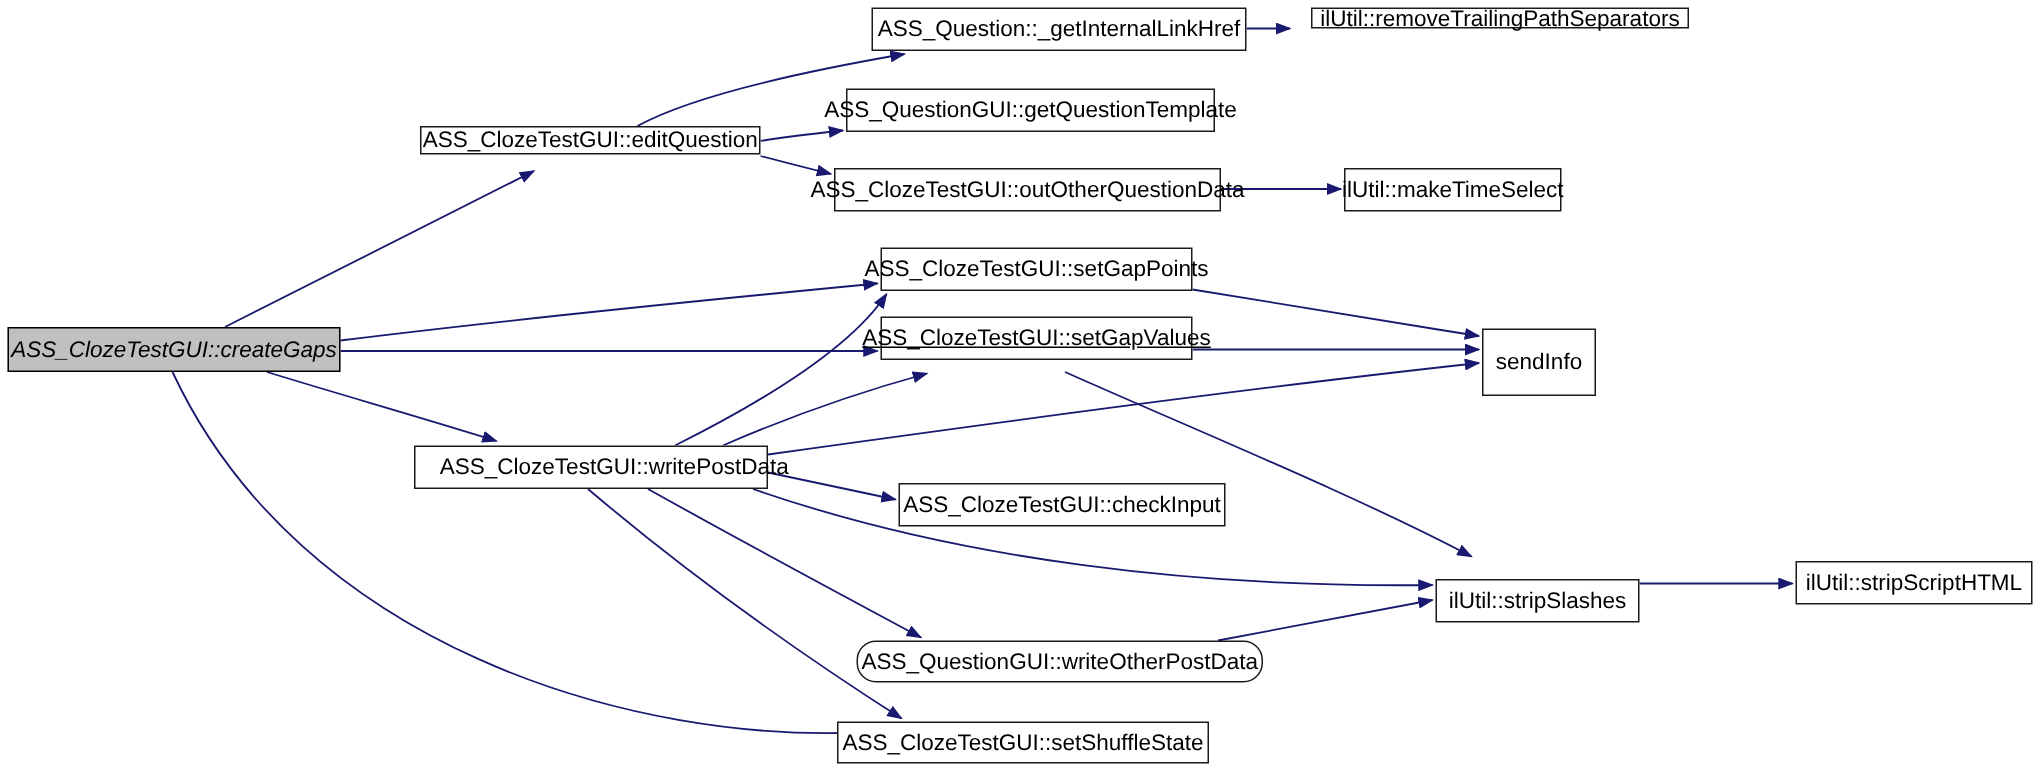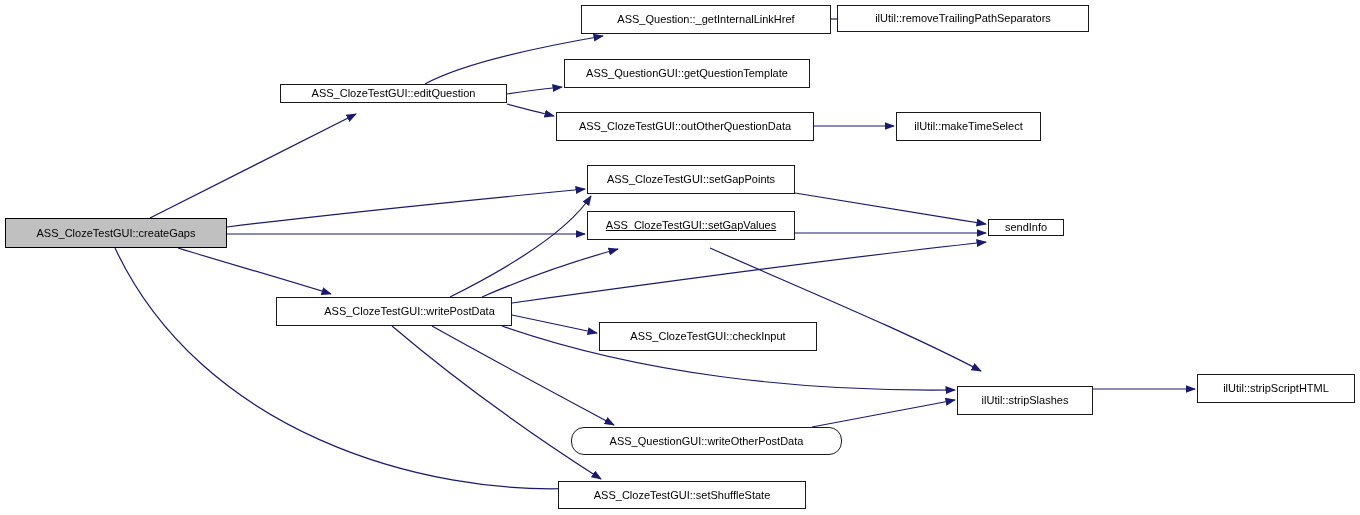--- a/index.html
+++ b/index.html
@@ -20,32 +20,33 @@
     left: 0;
     top: 0;
     pointer-events: none;
   }
   .node {
     position: absolute;
     box-sizing: border-box;
     background: #ffffff;
     border: 1px solid #1a1a1a;
     color: #000000;
-    font-size: 11px;
+    font-size: 15px;
     line-height: 1;
     display: flex;
     align-items: center;
     justify-content: center;
     white-space: nowrap;
     cursor: pointer;
   }
   .node--current {
     background: #c0c0c0;
     border: 1px solid #000000;
     cursor: default;
+    font-style: italic;
   }
 </style>
 </head>
 <body>
 
 <div id="canvas">
   <svg id="edges" width="1360" height="515" viewBox="0 0 1360 515" xmlns="http://www.w3.org/2000/svg">
     <defs>
       <marker id="arrow" markerUnits="userSpaceOnUse" markerWidth="11" markerHeight="8" refX="9.5" refY="4" orient="auto">
         <path d="M0,0 L10.5,4 L0,8 z" fill="#191970"></path>
@@ -73,27 +74,27 @@
         <path d="M392,326 C465,388 540,440 601,479" stroke="#191970" stroke-width="1.2" marker-end="url(#arrow)"></path>
         <path d="M710,248 C800,288 905,331 981,371" stroke="#191970" stroke-width="1.2" marker-end="url(#arrow)"></path>
         <path d="M812,427 C860,418 908,409 955,400" stroke="#191970" stroke-width="1.2" marker-end="url(#arrow)"></path>
         <path d="M1093,389 C1127,389 1161,389 1195,389" stroke="#191970" stroke-width="1.2" marker-end="url(#arrow)"></path>
       </g>
   </svg>
   <div id="nodes">
       <div class="node node--current" style="left: 5px; top: 218px; width: 222px; height: 30px;">ASS_ClozeTestGUI::createGaps</div>
       <div class="node" style="left: 280px; top: 84px; width: 227px; height: 19px;">ASS_ClozeTestGUI::editQuestion</div>
       <div class="node" style="left: 581px; top: 5px; width: 250px; height: 29px;">ASS_Question::_getInternalLinkHref</div>
-      <div class="node" style="left: 837px; top: 5px; width: 252px; height: 27px;">ilUtil::removeTrailingPathSeparators</div>
+      <div class="node" style="left: 874px; top: 5px; width: 252px; height: 14px;">ilUtil::removeTrailingPathSeparators</div>
       <div class="node" style="left: 564px; top: 59px; width: 246px; height: 29px;">ASS_QuestionGUI::getQuestionTemplate</div>
       <div class="node" style="left: 556px; top: 112px; width: 258px; height: 29px;">ASS_ClozeTestGUI::outOtherQuestionData</div>
       <div class="node" style="left: 896px; top: 112px; width: 145px; height: 29px;">ilUtil::makeTimeSelect</div>
       <div class="node" style="left: 587px; top: 165px; width: 208px; height: 29px;">ASS_ClozeTestGUI::setGapPoints</div>
       <div class="node" style="left: 587px; top: 211px; width: 208px; height: 29px; text-decoration: underline;">ASS_ClozeTestGUI::setGapValues</div>
-      <div class="node" style="left: 988px; top: 219px; width: 76px; height: 17px;">sendInfo</div>
+      <div class="node" style="left: 988px; top: 219px; width: 76px; height: 45px;">sendInfo</div>
       <div class="node" style="left: 276px; top: 297px; width: 236px; height: 29px; padding-left: 31px;">ASS_ClozeTestGUI::writePostData</div>
       <div class="node" style="left: 599px; top: 322px; width: 218px; height: 29px;">ASS_ClozeTestGUI::checkInput</div>
       <div class="node" style="left: 957px; top: 374px; width: 136px; height: 29px; margin-top: 12px;">ilUtil::stripSlashes</div>
       <div class="node" style="left: 1197px; top: 374px; width: 158px; height: 29px;">ilUtil::stripScriptHTML</div>
       <div class="node" style="left: 571px; top: 427px; width: 271px; height: 28px; border-radius: 13px;">ASS_QuestionGUI::writeOtherPostData</div>
       <div class="node" style="left: 558px; top: 481px; width: 248px; height: 28px;">ASS_ClozeTestGUI::setShuffleState</div>
     </div>
 </div>
 
 </body></html>

